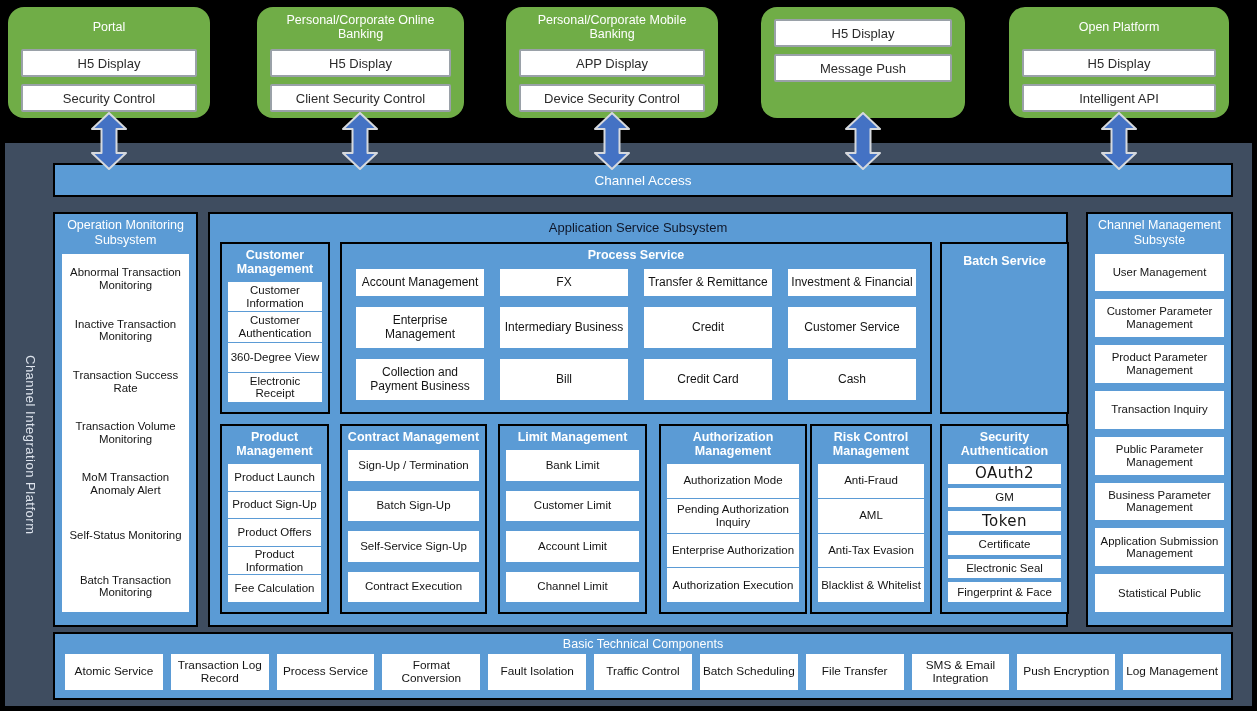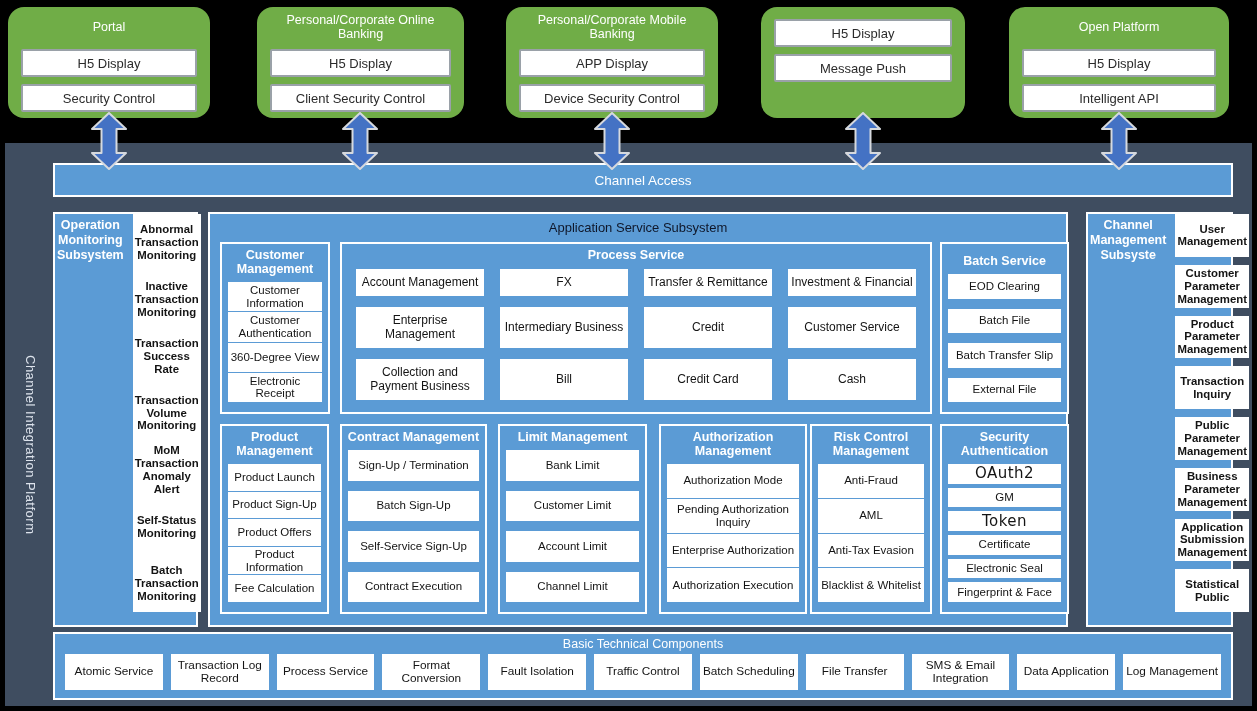--- a/index.html
+++ b/index.html
@@ -16,25 +16,25 @@
                 font-size:13px;color:#2b2b2b;box-sizing:border-box;text-align:center;}
 
   
   .arrow{position:absolute;top:112px;width:40px;height:58px;z-index:5;}
 
   
   .platform{position:absolute;left:5px;top:143px;width:1247px;height:563px;background:#3F4D60;}
   .vlabel{position:absolute;left:8px;top:60px;bottom:20px;width:34px;display:flex;align-items:center;
           justify-content:center;writing-mode:vertical-rl;color:#dde3ec;font-size:13px;letter-spacing:.5px;}
 
-  .blue{background:#5B9BD5;border:2px solid #ffffff;box-sizing:border-box;}
+  .blue{background:#5B9BD5;border:2px solid #000000;box-sizing:border-box;}
   .access-bar{position:absolute;left:48px;top:20px;width:1180px;height:34px;display:flex;
               align-items:center;justify-content:center;color:#fff;font-size:13.5px;}
 
-  .panel{position:absolute;display:flex;flex-direction:row;font-weight:bold;}
+  .panel{position:absolute;display:flex;flex-direction:column;}
   .panel-title{color:#fff;text-align:center;font-size:12.5px;line-height:1.18;padding:4px 2px 6px;}
   .stack{display:flex;flex-direction:column;flex:1;padding:0 7px 13px;}
   .item{background:#fff;color:#141414;display:flex;align-items:center;justify-content:center;
         text-align:center;font-size:11.5px;line-height:1.12;padding:1px 2px;box-sizing:border-box;}
   .stack .item{flex:1;font-size:11.4px;}
 
   .left-panel{left:48px;top:69px;width:145px;height:415px;}
   .right-panel{left:1081px;top:69px;width:147px;height:415px;}
 
   
@@ -147,26 +147,20 @@
           <div class="item">Customer Service</div>
           <div class="item">Collection and Payment Business</div>
           <div class="item">Bill</div>
           <div class="item">Credit Card</div>
           <div class="item">Cash</div>
         </div>
       </div>
 
       <div class="blue subpanel" style="left:730px;top:28px;width:129px;height:172px;">
         <div class="sub-title pad-title">Batch Service</div>
-        <div class="sub-items gap10">
-          <div class="item">EOD Clearing</div>
-          <div class="item">Batch File</div>
-          <div class="item">Batch Transfer Slip</div>
-          <div class="item">External File</div>
-        </div>
       </div>
 
       <div class="blue subpanel" style="left:10px;top:210px;width:109px;height:190px;">
         <div class="sub-title">Product Management</div>
         <div class="sub-items">
           <div class="item">Product Launch</div>
           <div class="item">Product Sign-Up</div>
           <div class="item">Product Offers</div>
           <div class="item">Product Information</div>
           <div class="item">Fee Calculation</div>
@@ -245,18 +239,18 @@
       <div class="btc-items">
         <div class="item">Atomic Service</div>
         <div class="item">Transaction Log Record</div>
         <div class="item">Process Service</div>
         <div class="item">Format Conversion</div>
         <div class="item">Fault Isolation</div>
         <div class="item">Traffic Control</div>
         <div class="item">Batch Scheduling</div>
         <div class="item">File Transfer</div>
         <div class="item">SMS &amp; Email Integration</div>
-        <div class="item">Data Application</div>
+        <div class="item">Push Encryption</div>
         <div class="item">Log Management</div>
       </div>
     </div>
   </div>
 </div>
 
 </body></html>

